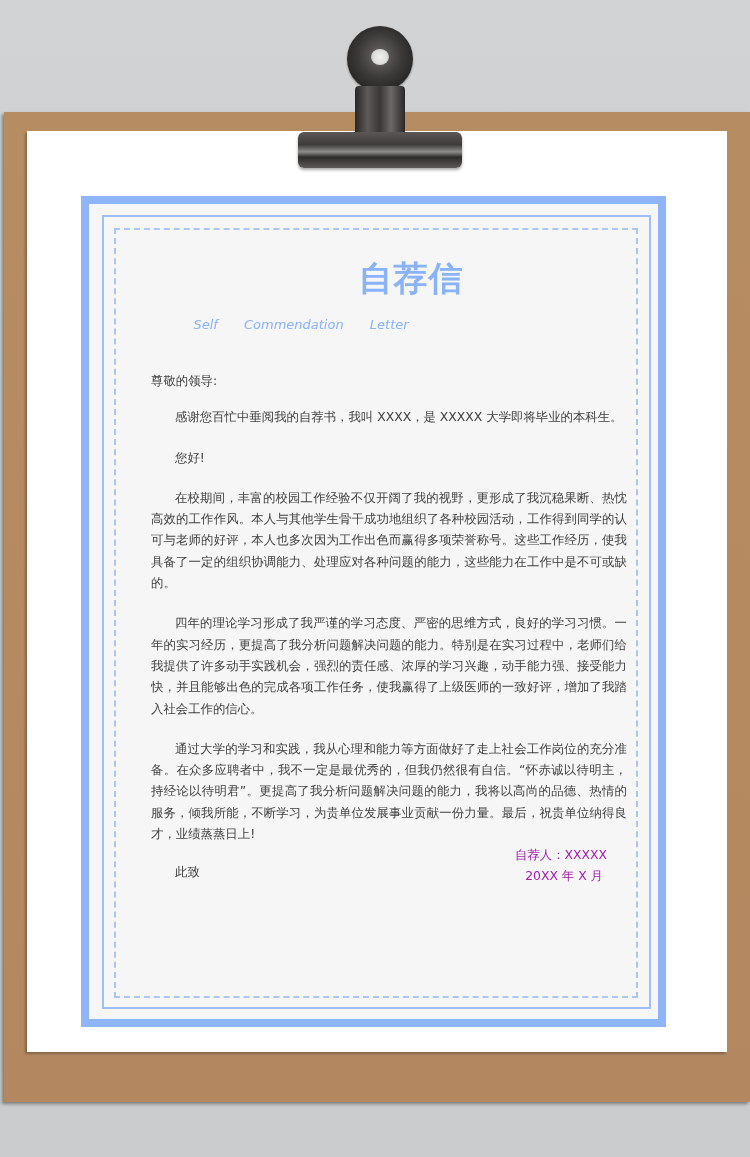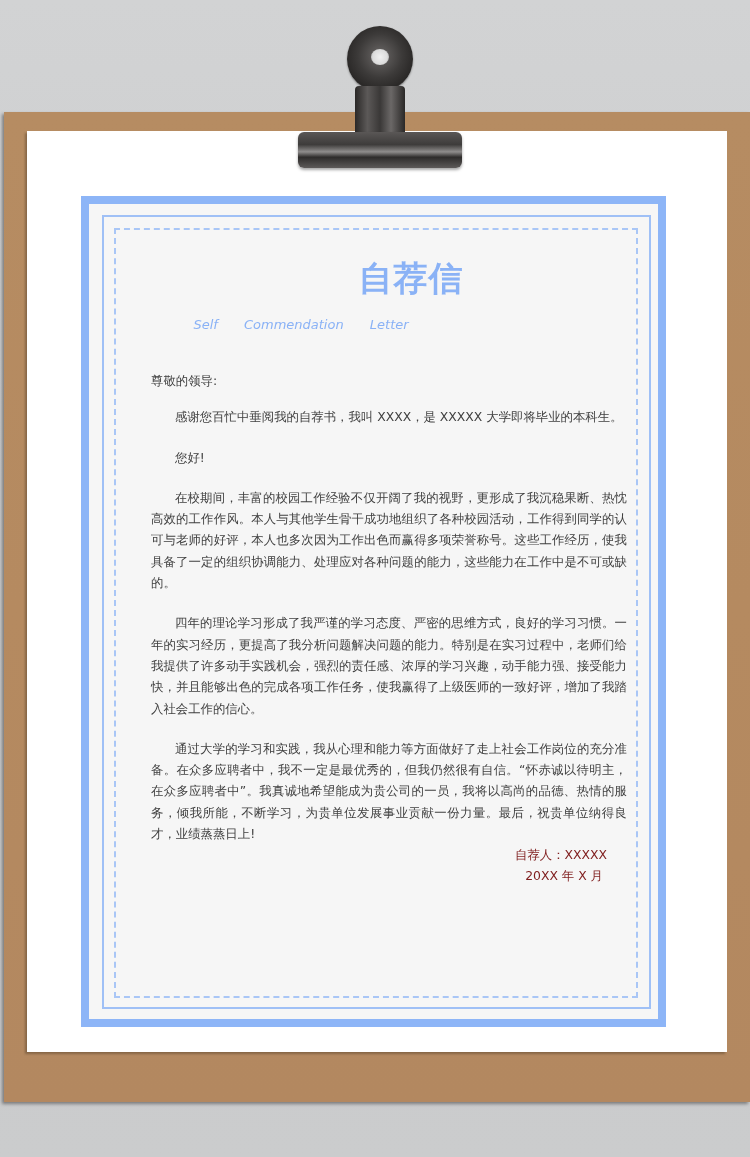--- a/index.html
+++ b/index.html
@@ -20,21 +20,21 @@
        border:2px dashed #a9c6f6;box-sizing:border-box;}
   .title{position:absolute;left:0;width:750px;top:256px;text-align:center;
        font-family:"DejaVu Sans",sans-serif;font-weight:bold;font-size:34px;color:#8ab2f6;letter-spacing:1px;padding-left:36px;}
   .subtitle{position:absolute;left:0;width:602px;top:317px;text-align:center;
        font-style:italic;font-size:13px;color:#8ab2f6;word-spacing:22px;}
   .letter{position:absolute;left:137px;top:370px;width:476px;color:#404040;font-size:12.4px;line-height:21.3px;margin-left:14px;}
   .letter p{margin:0;}
   .salutation{margin-bottom:15px !important;}
   .para{text-indent:24px;text-align:justify;margin-bottom:19px !important;}
   .closing1{text-indent:24px;margin-top:-2px !important;}
-  .sign{position:absolute;right:143px;text-align:right;font-size:12.4px;color:#7f1d1d;}
+  .sign{position:absolute;right:143px;text-align:right;font-size:12.4px;color:#a21caf;}
   
   .clip-ring{position:absolute;left:347px;top:26px;width:66px;height:66px;border-radius:50%;
        background:radial-gradient(circle at 50% 45%,#6a6766 0%,#3c3a39 45%,#2a2827 70%,#c9c9c9 84%,#2e2c2b 92%,#9a9a9a 100%);
        box-shadow:0 1px 2px rgba(0,0,0,.4);}
   .clip-hole{position:absolute;left:371px;top:49px;width:18px;height:16px;border-radius:50%;
        background:radial-gradient(circle,#f0f0f0 0%,#dcdcdc 60%,#8a8a8a 100%);}
   .clip-neck{position:absolute;left:355px;top:86px;width:50px;height:52px;
        background:linear-gradient(90deg,#2a2827 0%,#5c5958 25%,#3a3837 50%,#6b6867 72%,#2a2827 100%);
        border-radius:4px 4px 0 0;}
   .clip-base{position:absolute;left:298px;top:132px;width:164px;height:36px;border-radius:6px;
@@ -58,17 +58,18 @@
 
 <div class="title">自荐信</div>
 <div class="subtitle">Self Commendation Letter</div>
 
 <div class="letter">
   <p class="salutation">尊敬的领导:</p>
   <p class="para">感谢您百忙中垂阅我的自荐书，我叫 XXXX，是 XXXXX 大学即将毕业的本科生。</p>
   <p class="para">您好!</p>
   <p class="para">在校期间，丰富的校园工作经验不仅开阔了我的视野，更形成了我沉稳果断、热忱高效的工作作风。本人与其他学生骨干成功地组织了各种校园活动，工作得到同学的认可与老师的好评，本人也多次因为工作出色而赢得多项荣誉称号。这些工作经历，使我具备了一定的组织协调能力、处理应对各种问题的能力，这些能力在工作中是不可或缺的。</p>
   <p class="para">四年的理论学习形成了我严谨的学习态度、严密的思维方式，良好的学习习惯。一年的实习经历，更提高了我分析问题解决问题的能力。特别是在实习过程中，老师们给我提供了许多动手实践机会，强烈的责任感、浓厚的学习兴趣，动手能力强、接受能力快，并且能够出色的完成各项工作任务，使我赢得了上级医师的一致好评，增加了我踏入社会工作的信心。</p>
-  <p class="para">通过大学的学习和实践，我从心理和能力等方面做好了走上社会工作岗位的充分准备。在众多应聘者中，我不一定是最优秀的，但我仍然很有自信。“怀赤诚以待明主，在众多应聘者中”。我真诚地希望能成为贵公司的一员，我将以高尚的品德、热情的服务，倾我所能，不断学习，为贵单位发展事业贡献一份力量。最后，祝贵单位纳得良才，业绩蒸蒸日上!</p>
+  <p class="para">通过大学的学习和实践，我从心理和能力等方面做好了走上社会工作岗位的充分准备。在众多应聘者中，我不一定是最优秀的，但我仍然很有自信。“怀赤诚以待明主，持经论以待明君”。更提高了我分析问题解决问题的能力，我将以高尚的品德、热情的服务，倾我所能，不断学习，为贵单位发展事业贡献一份力量。最后，祝贵单位纳得良才，业绩蒸蒸日上!</p>
+  <p class="closing1">此致</p>
 </div>
 
 <div class="sign" style="top:847px;">自荐人：XXXXX</div>
 <div class="sign" style="top:868px;right:147px;">20XX 年 X 月</div>
 
 </body></html>

